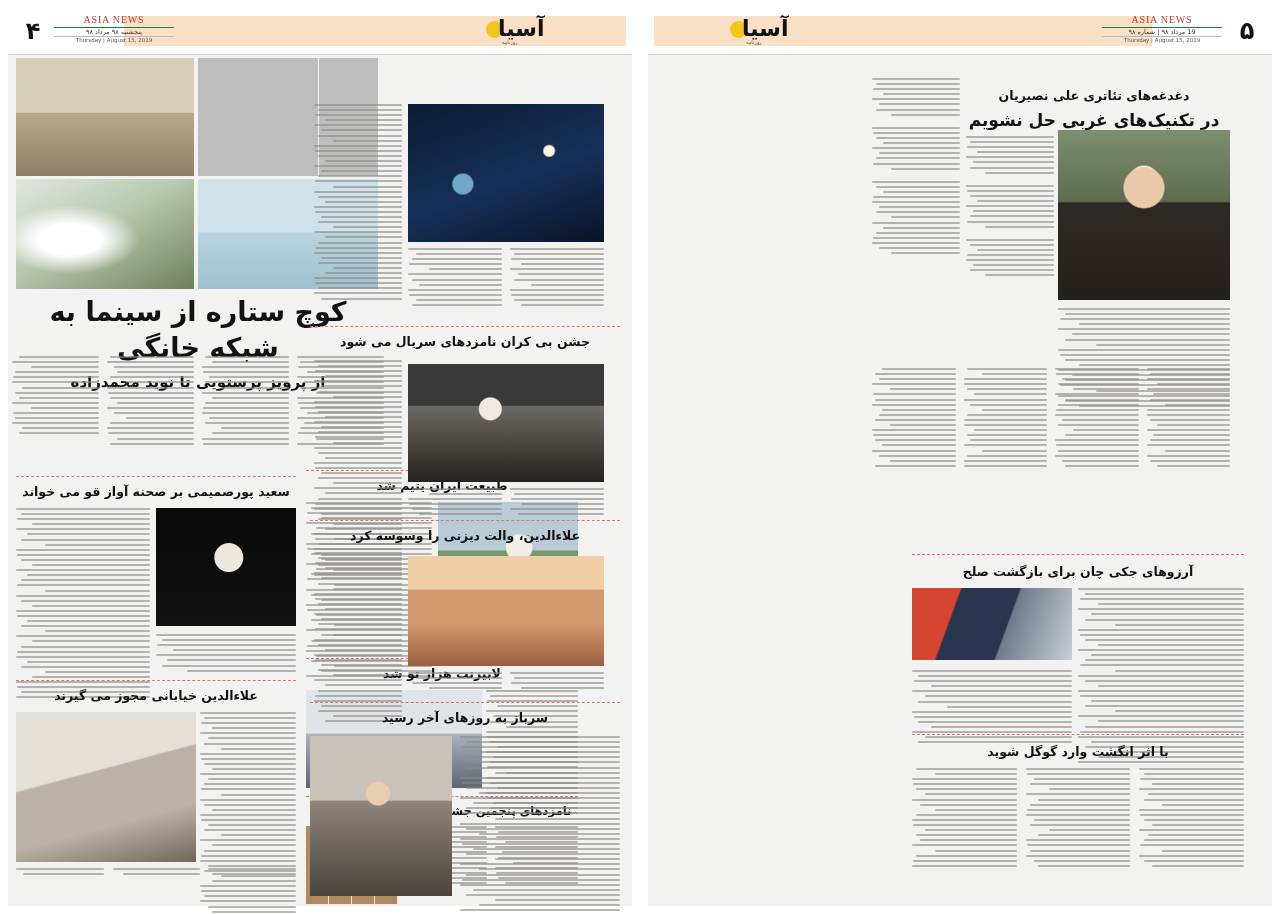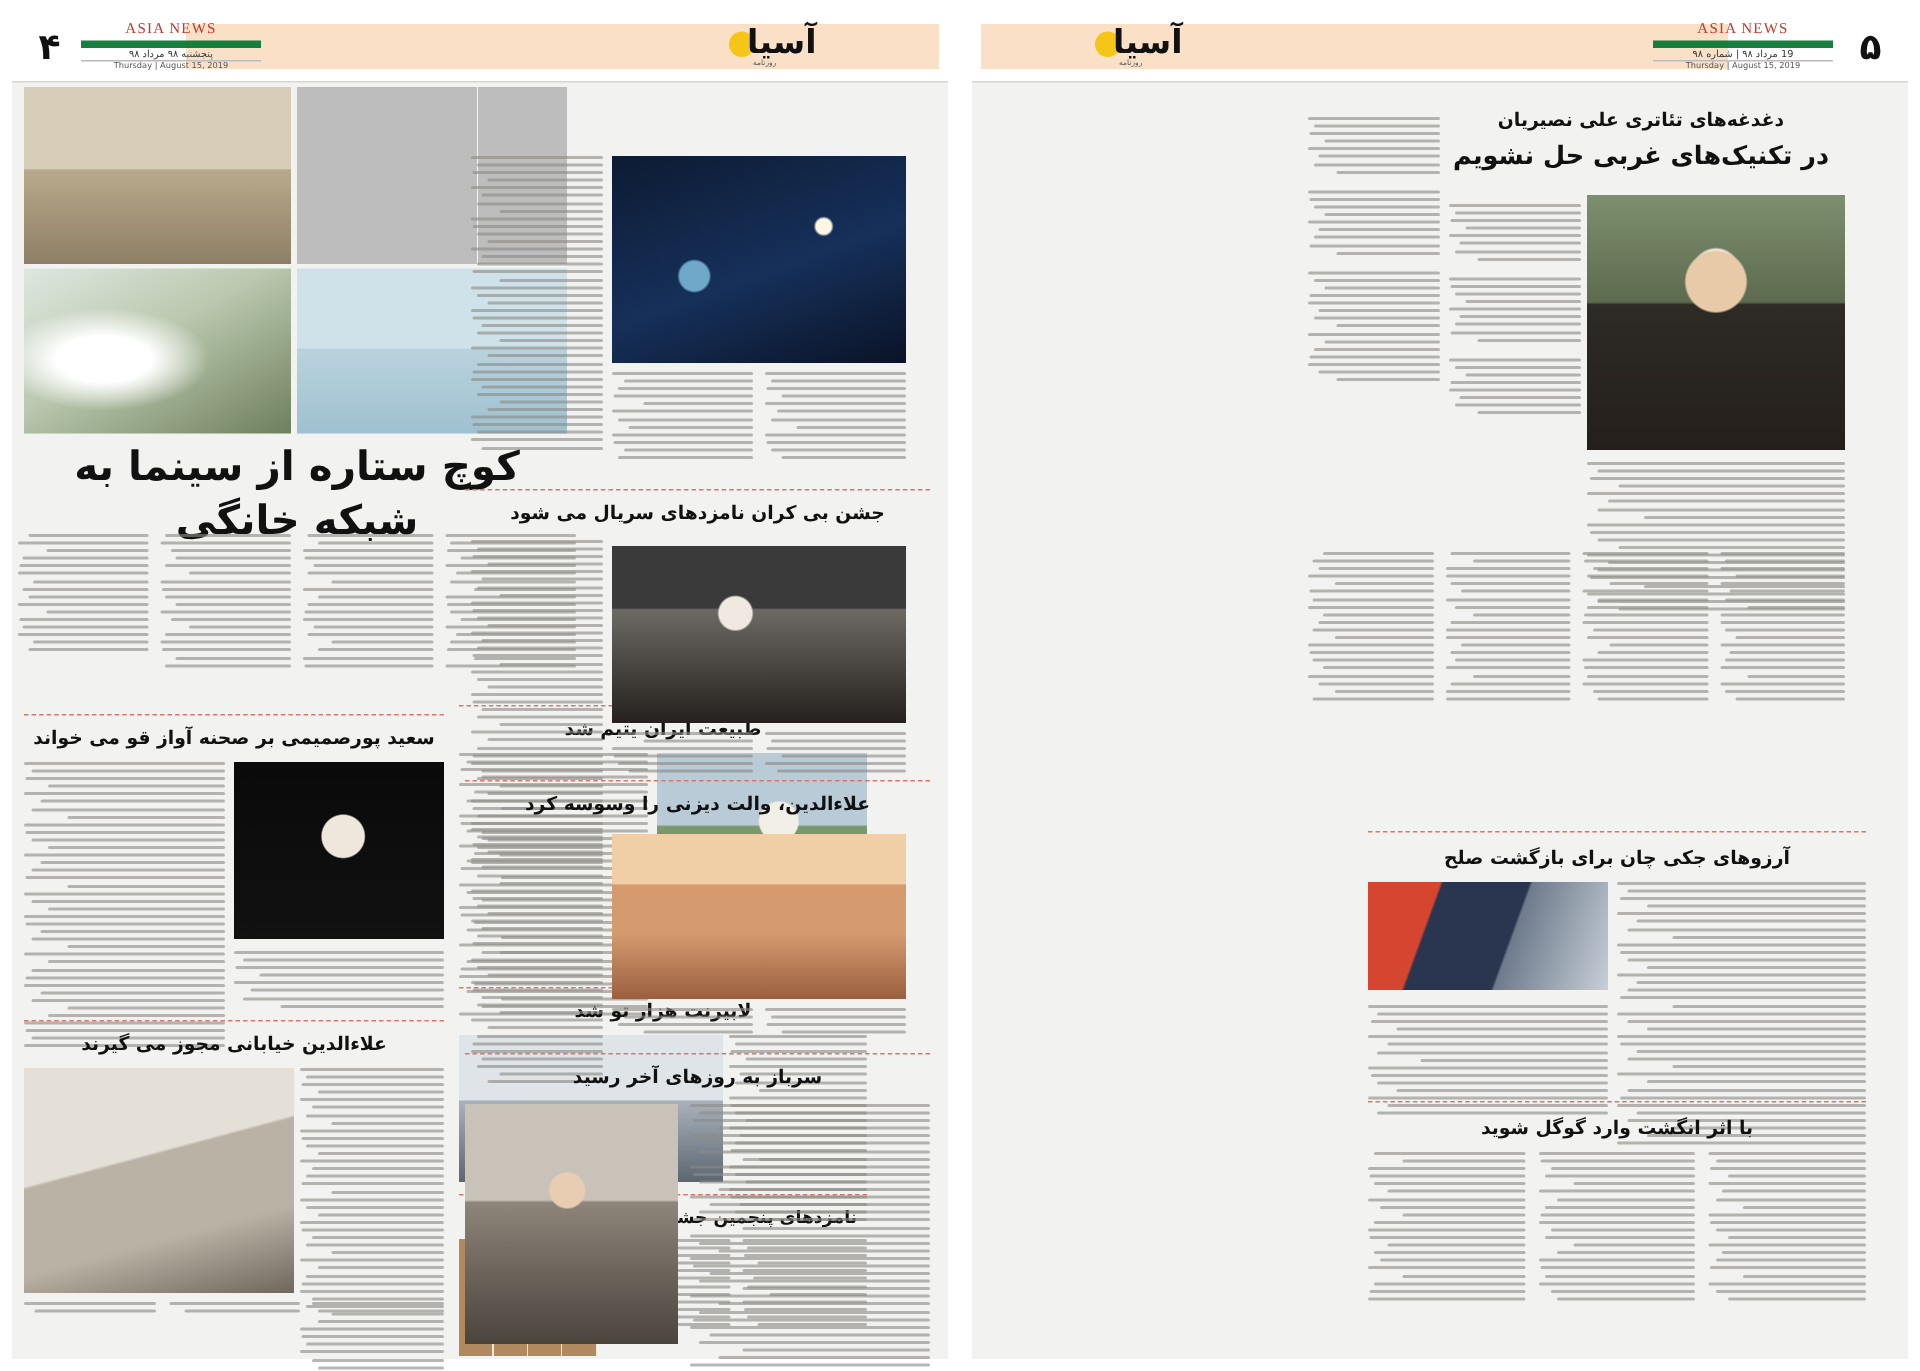--- a/index.html
+++ b/index.html
@@ -17,21 +17,21 @@
   .page-left{right:8px;width:624px;}
   .page-right{left:8px;width:624px;}
   .gutter{position:absolute;left:632px;top:0;width:16px;height:914px;background:#ffffff;}
 
   
   .masthead{position:relative;height:46px;background:#ffffff;border-bottom:1px solid #d8d4cf;}
   .mh-band{position:absolute;top:8px;height:30px;background:#fbe0c8;}
   .pagenum{position:absolute;top:8px;font-family:"DejaVu Sans",sans-serif;font-size:24px;font-weight:bold;color:#111;line-height:30px;width:34px;text-align:center;}
   .brand{position:absolute;top:7px;width:120px;text-align:center;line-height:1.05;}
   .brand-en{font-family:"Liberation Serif",serif;font-size:10px;font-weight:normal;color:#c0392b;letter-spacing:.8px;}
-  .brand-fa{font-size:6.5px;color:#333;border-top:5px solid #15803d;border-bottom:1px solid #bbb;padding:1px 0;margin:1px 0;}
+  .brand-fa{font-size:6.5px;color:#333;border-top:1px solid #15803d;border-bottom:1px solid #bbb;padding:1px 0;margin:1px 0;}
   .brand-dt{font-size:5.5px;color:#555;}
   .logo-asia{position:absolute;top:6px;width:74px;height:34px;}
   .logo-asia .sun{position:absolute;left:2px;top:7px;width:17px;height:17px;border-radius:50%;background:#f5c518;}
   .logo-asia .word{position:absolute;left:14px;top:0;font-size:22px;color:#111;font-weight:bold;line-height:30px;letter-spacing:-1px;}
   .logo-asia .sub{position:absolute;left:18px;top:25px;font-size:5px;color:#555;}
 
   
   .col{position:absolute;}
   .hl{font-weight:bold;color:#111;text-align:center;line-height:1.35;}
   .hl-sec{font-size:12.5px;}
@@ -108,21 +108,21 @@
         <div class="brand-dt">Thursday | August 15, 2019</div>
       </div>
       <div class="logo-asia" style="left:80px;">
         <div class="sun"></div>
         <div class="word">آسیا</div>
         <div class="sub">روزنامه</div>
       </div>
       <div class="mh-band" style="left:6px;width:60px;"></div>
     </div>
 
-    <div class="col" style="right:28px;width:300px;top:64px;">
+    <div class="col" style="right:28px;width:300px;top:80px;">
       <div class="hl hl-sec">دغدغه‌های تئاتری علی نصیریان</div>
       <div class="hl" style="font-size:17px;margin-top:4px;">در تکنیک‌های غربی حل نشویم</div>
     </div>
 
     <div class="photo ph-nasirian" style="right:42px;top:122px;width:172px;height:170px;"></div>
 
     <div class="col txt" style="right:218px;width:88px;top:128px;">
       <i class="s1"></i>
         <i class="s2"></i>
         <i class="s4"></i>
@@ -440,20 +440,21 @@
       <div class="mh-band" style="right:6px;width:56px;"></div>
     </div>
 
     <div class="photo ph-poster" style="left:8px;top:50px;width:178px;height:118px;"></div>
     <div class="photo ph-faces" style="left:190px;top:50px;width:180px;height:118px;"></div>
     <div class="photo ph-water" style="left:8px;top:171px;width:178px;height:110px;"></div>
     <div class="photo ph-trio" style="left:190px;top:171px;width:180px;height:110px;"></div>
 
     <div class="col" style="left:4px;width:372px;top:286px;">
       <div class="hl" style="font-size:27px;letter-spacing:-.5px;">کوچ ستاره از سینما به شبکه خانگی</div>
+      <div class="hl" style="font-size:15px;margin-top:5px;">از پرویز پرستویی تا نوید محمدزاده</div>
     </div>
 
     <div class="col txt" style="left:4px;width:372px;top:348px;column-count:4;column-gap:8px;">
       <i class="s1"></i>
         <i class="s2"></i>
         <i class="s4"></i>
         <i class="s3"></i>
         <i class="s1"></i>
         <i class="s6"></i>
         <i class="s2"></i>

